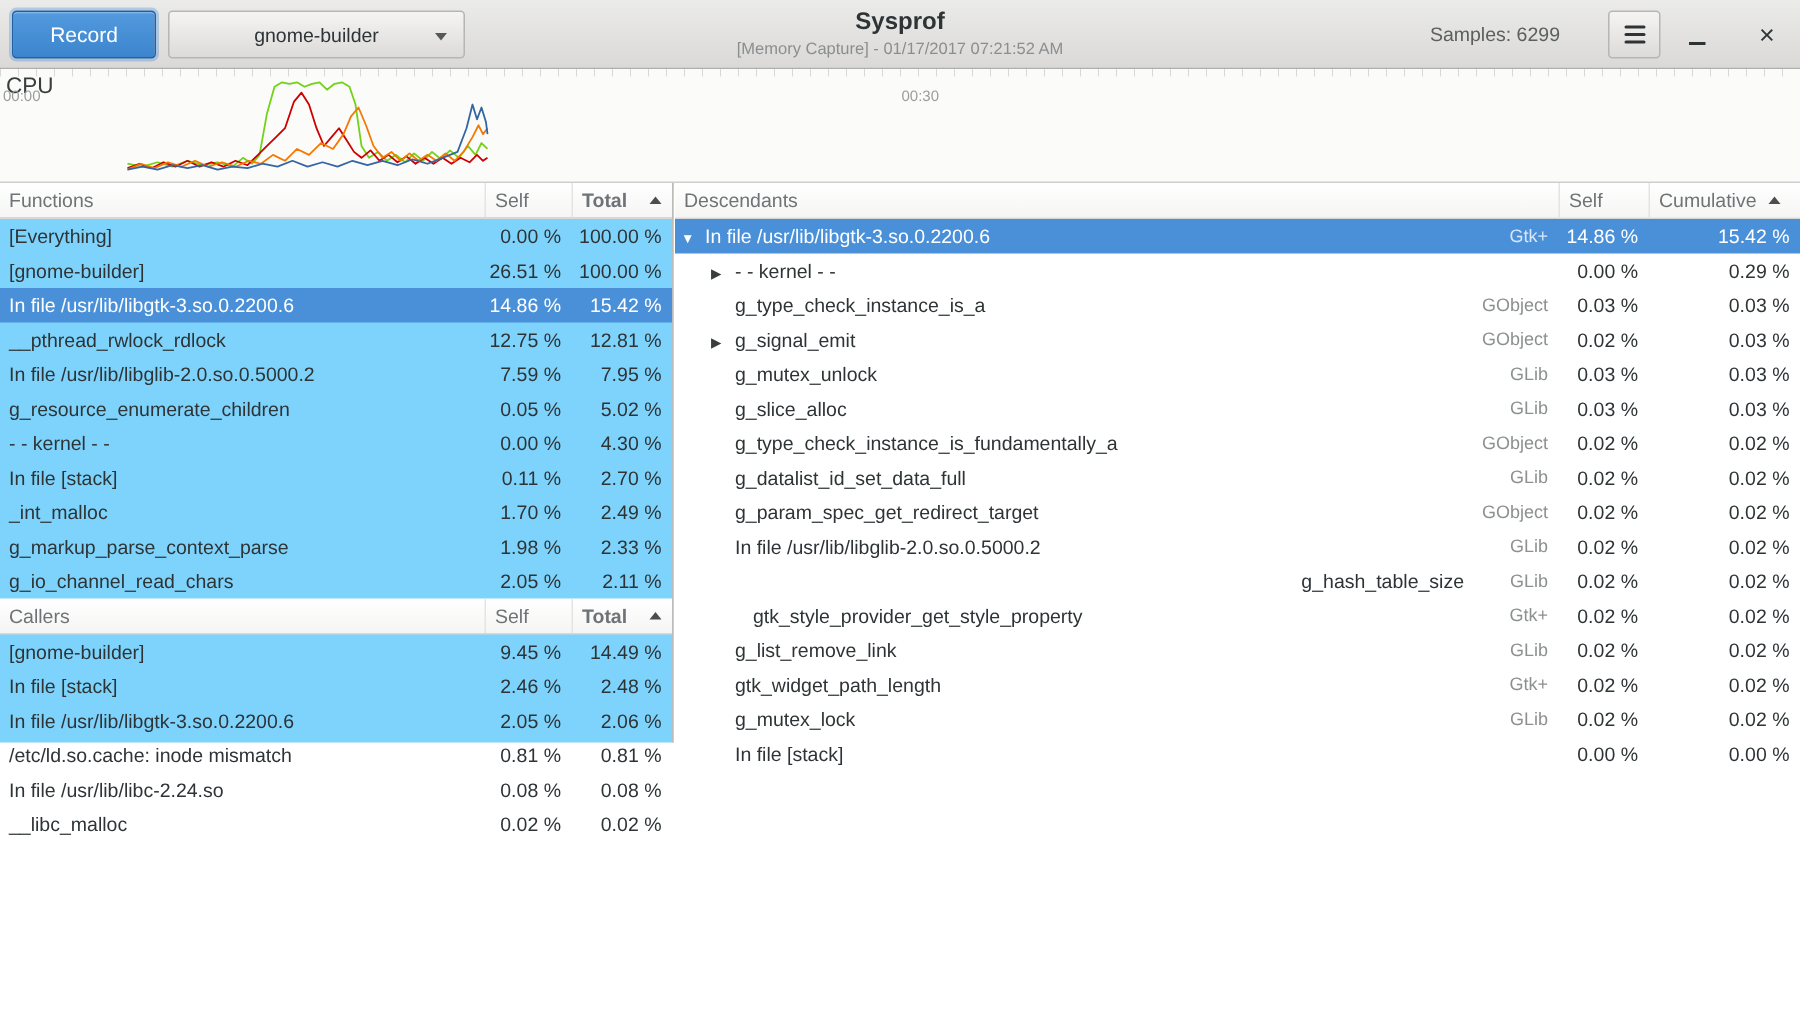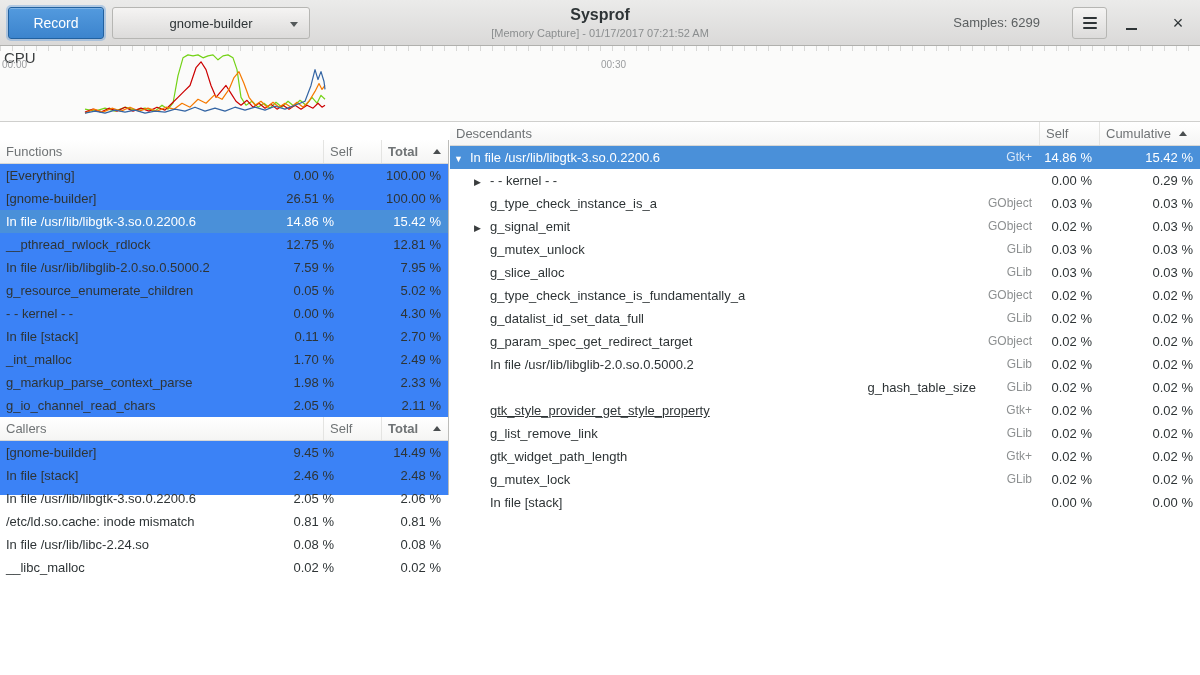--- a/index.html
+++ b/index.html
@@ -33,41 +33,41 @@
   
   .graph { position:absolute; top:46px; left:0; right:0; height:76px; background:#fbfbfa; border-bottom:1px solid #cfcfcd; }
   .ruler-ticks { position:absolute; top:0; left:0; right:0; height:5px;
     background:repeating-linear-gradient(to right,#c6c6c4 0 1px, transparent 1px 12px); opacity:.65; }
   .graph svg { position:absolute; inset:0; width:100%; height:100%; }
   .cpu-label { position:absolute; left:4px; top:3px; font-size:15px; color:#3a3d3e; }
   .tick { position:absolute; top:13px; font-size:10px; color:#9a9c9e; }
   .t0 { left:2px; } .t1 { left:601px; }
 
   
-  .left-pane { position:absolute; left:0; top:140px; bottom:0; width:449px; background:#3b82f6; border-right:1px solid #bcbcb9; }
+  .left-pane { position:absolute; left:0; top:122px; bottom:0; width:449px; background:#7dd3fc; border-right:1px solid #bcbcb9; }
   .right-pane { position:absolute; left:450px; top:122px; bottom:0; right:0; background:#fff; }
 
   .pane-header { display:flex; height:24px; background:linear-gradient(#ffffff,#f5f5f4);
     border-bottom:1px solid #d8d8d6; font-size:13px; color:#6f7375; }
   .hc { display:flex; align-items:center; height:100%; padding-left:6px; border-right:1px solid #e4e4e2; }
   .hc:last-child { border-right:none; }
   .hc-name { flex:1; }
   .hc-self { width:58px; }
   .hc-total { width:66px; justify-content:space-between; padding-right:7px;font-weight:bold; }
   .hc-dself { width:60px; }
   .hc-dcum { width:100px; padding-right:7px; }
   .sort-arrow { width:0; height:0; border-left:4px solid transparent; border-right:4px solid transparent;
     border-bottom:5px solid #4a4e50; margin-left:8px; }
 
   .trow { display:flex; height:23px; line-height:23px; font-size:13px; color:#2e3436; white-space:nowrap; }
   .trow.selected { background:#4a90d9; color:#ffffff; }
   .c-name { flex:1; padding-left:6px; overflow:hidden; text-overflow:clip; }
   .c-num { text-align:right; padding-right:8px; }
   .c-self { width:58px; }
-  .c-total { width:66px; padding-right:7px;margin-left:40px; }
+  .c-total { width:66px; padding-right:7px; }
   .c-lib { width:64px; text-align:right; padding-right:8px; font-size:12px; color:#8d9091; }
   .trow.selected .c-lib { color:#d9e7f8; }
   .c-dself { width:60px; }
   .c-dcum { width:100px; padding-right:7px; }
   .expander { display:inline-block; width:16px; font-size:9px; color:#3a3d3e; text-align:left; vertical-align:baseline; }
   .trow.selected .expander { color:#ffffff; }
 </style>
 </head>
 <body>
 
@@ -299,21 +299,21 @@
           <span class="c-num c-dself">0.02 %</span>
           <span class="c-num c-dcum">0.02 %</span>
         </div>
         <div class="trow">
           <span class="c-name" style=" text-align: right;"><span class="expander"></span><span>g_hash_table_size</span></span>
           <span class="c-lib">GLib</span>
           <span class="c-num c-dself">0.02 %</span>
           <span class="c-num c-dcum">0.02 %</span>
         </div>
         <div class="trow">
-          <span class="c-name" style="padding-left: 24px; text-decoration: underline;"><span class="expander"></span><span>gtk_style_provider_get_style_property</span></span>
+          <span class="c-name" style="padding-left: 36px;"><span class="expander"></span><span>gtk_style_provider_get_style_property</span></span>
           <span class="c-lib">Gtk+</span>
           <span class="c-num c-dself">0.02 %</span>
           <span class="c-num c-dcum">0.02 %</span>
         </div>
         <div class="trow">
           <span class="c-name" style="padding-left: 24px;"><span class="expander"></span><span>g_list_remove_link</span></span>
           <span class="c-lib">GLib</span>
           <span class="c-num c-dself">0.02 %</span>
           <span class="c-num c-dcum">0.02 %</span>
         </div>

